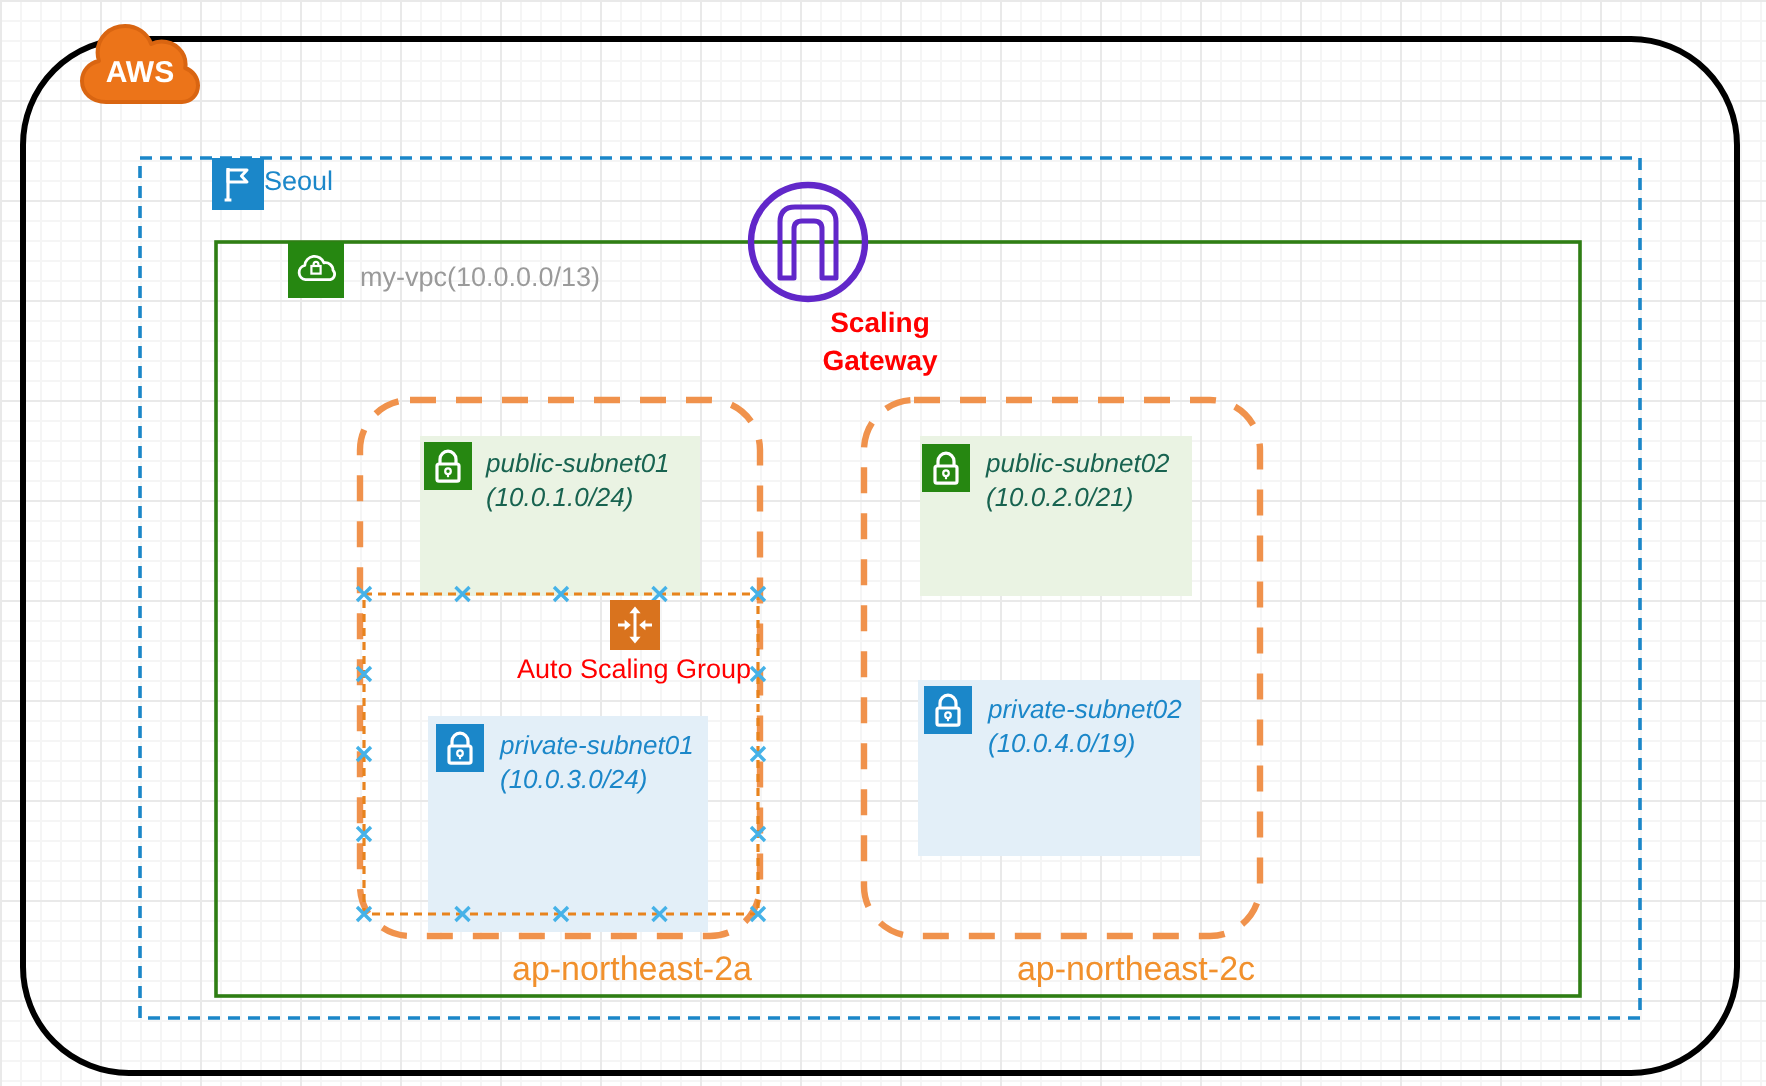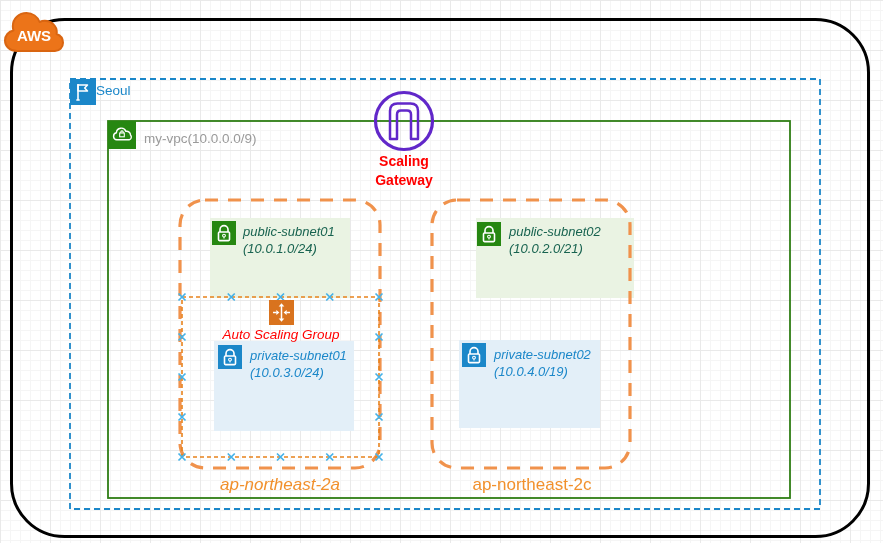--- a/index.html
+++ b/index.html
@@ -9,43 +9,43 @@
     font-family:"Liberation Sans",sans-serif;
     background:
       linear-gradient(to right,#e9e9e9 1px,transparent 1px) 0 0 / 50px 50px,
       linear-gradient(to bottom,#e9e9e9 1px,transparent 1px) 0 0 / 50px 50px,
       linear-gradient(to right,#f5f5f5 1px,transparent 1px) 0 0 / 10px 10px,
       linear-gradient(to bottom,#f5f5f5 1px,transparent 1px) 0 0 / 10px 10px,
       #ffffff;
   }
   .abs{position:absolute;}
   svg.overlay{position:absolute;left:0;top:0;z-index:2;}
-  .layer3{z-index:3;}
+  .layer3{z-index:3;margin-left:36px;}
   
   .subnet-box{position:absolute;z-index:1;font-style:italic;}
   .subnet-box.public{background:#eaf3e3;}
   .subnet-box.private{background:#e3eff8;}
   .subnet-icon{position:absolute;left:2px;top:3px;width:24px;height:24px;display:block;}
   .subnet-icon.green{background:#268711;}
   .subnet-icon.blue{background:#1b87c9;}
   .subnet-text{position:absolute;left:33px;top:5px;font-size:13px;line-height:17px;white-space:nowrap;}
   .subnet-text.public-text{color:#186350;}
   .subnet-text.private-text{color:#1b87c9;}
   
   .region-icon{left:70px;top:79px;width:26px;height:26px;background:#1b87c9;}
   .region-label{left:96px;top:83px;font-size:13.5px;color:#1b87c9;}
   .vpc-icon{left:108px;top:121px;width:28px;height:28px;background:#268711;}
   .vpc-label{left:144px;top:131px;font-size:13.5px;color:#9a9a9a;}
   
   .igw-label{left:304px;top:152px;width:200px;text-align:center;color:#ff0000;
              font-weight:bold;font-size:14px;line-height:19px;}
   .asg-icon{left:269px;top:300px;width:25px;height:25px;background:#d9731e;}
-  .asg-label{left:181px;top:327px;width:200px;text-align:center;color:#ff0000;font-size:13.5px;font-style:italic;}
+  .asg-label{left:181px;top:327px;width:200px;text-align:center;color:#ff0000;font-size:13.5px;}
   .az-label{top:475px;width:200px;text-align:center;font-size:17px;color:#f1902c;}
-  .az-label.a{left:180px;font-style:italic;}
+  .az-label.a{left:180px;}
   .az-label.c{left:432px;text-align:center;}
   .aws-logo{left:2px;top:10px;width:64px;height:44px;}
 </style>
 </head>
 <body>
 
 <div class="canvas">
 
   <div class="subnet-box public" style="left:210px;top:218px;width:140px;height:80px">
     <span class="subnet-icon green">
@@ -55,36 +55,36 @@
         <circle cx="12" cy="14.6" r="1.4" fill="none" stroke="#fff" stroke-width="1.1"></circle>
         <path d="M12,16 v1.6" stroke="#fff" stroke-width="1.1"></path>
       </svg>
     </span>
     <div class="subnet-text public-text">
       <div>public-subnet01</div>
       <div>(10.0.1.0/24)</div>
     </div>
   </div>
 
-  <div class="subnet-box private" style="left:214px;top:341px;width:140px;height:90px">
+  <div class="subnet-box private" style="left:214px;top:358px;width:140px;height:108px">
     <span class="subnet-icon blue" style="left:4px;top:4px">
       <svg width="24" height="24" viewBox="0 0 24 24">
         <path d="M8,11 V8.6 a4,4 0 0 1 8,0 V11" fill="none" stroke="#fff" stroke-width="1.6"></path>
         <rect x="6.5" y="11" width="11" height="8.6" rx="1" fill="none" stroke="#fff" stroke-width="1.6"></rect>
         <circle cx="12" cy="14.6" r="1.4" fill="none" stroke="#fff" stroke-width="1.1"></circle>
         <path d="M12,16 v1.6" stroke="#fff" stroke-width="1.1"></path>
       </svg>
     </span>
     <div class="subnet-text private-text" style="left:36px;top:6px">
       <div>private-subnet01</div>
       <div>(10.0.3.0/24)</div>
     </div>
   </div>
 
-  <div class="subnet-box public" style="left:476px;top:218px;width:158px;height:80px">
+  <div class="subnet-box public" style="left:460px;top:218px;width:136px;height:80px">
     <span class="subnet-icon green" style="left:1px;top:4px">
       <svg width="24" height="24" viewBox="0 0 24 24">
         <path d="M8,11 V8.6 a4,4 0 0 1 8,0 V11" fill="none" stroke="#fff" stroke-width="1.6"></path>
         <rect x="6.5" y="11" width="11" height="8.6" rx="1" fill="none" stroke="#fff" stroke-width="1.6"></rect>
         <circle cx="12" cy="14.6" r="1.4" fill="none" stroke="#fff" stroke-width="1.1"></circle>
         <path d="M12,16 v1.6" stroke="#fff" stroke-width="1.1"></path>
       </svg>
     </span>
     <div class="subnet-text public-text">
       <div>public-subnet02</div>
@@ -154,21 +154,21 @@
   </span>
   <div class="abs region-label layer3">Seoul</div>
 
   <span class="abs vpc-icon layer3">
     <svg width="28" height="28" viewBox="0 0 28 28">
       <path d="M8.8,18.8 a3.6,3.6 0 0 1 -0.4,-7.1 a4.9,4.9 0 0 1 9.5,-1.3 a3.8,3.8 0 0 1 4.6,3.7 a2.8,2.8 0 0 1 -1.3,4.7 z" fill="none" stroke="#fff" stroke-width="1.4" stroke-linejoin="round"></path>
       <rect x="11.7" y="12" width="4.6" height="3.8" fill="none" stroke="#fff" stroke-width="1.1"></rect>
       <path d="M12.8,12 v-0.9 a1.2,1.2 0 0 1 2.4,0 v0.9" fill="none" stroke="#fff" stroke-width="1.1"></path>
     </svg>
   </span>
-  <div class="abs vpc-label layer3">my-vpc(10.0.0.0/9)</div>
+  <div class="abs vpc-label layer3">my-vpc(10.0.0.0/13)</div>
 
   <div class="abs igw-label layer3">
     <div>Scaling</div>
     <div>Gateway</div>
   </div>
 
   <span class="abs asg-icon layer3">
     <svg width="25" height="25" viewBox="0 0 25 25">
       <path d="M12.5,6 V19" stroke="#fff" stroke-width="1.5" fill="none"></path>
       <path d="M12.5,3.2 l-2.8,3.4 h5.6 z" fill="#fff"></path>

